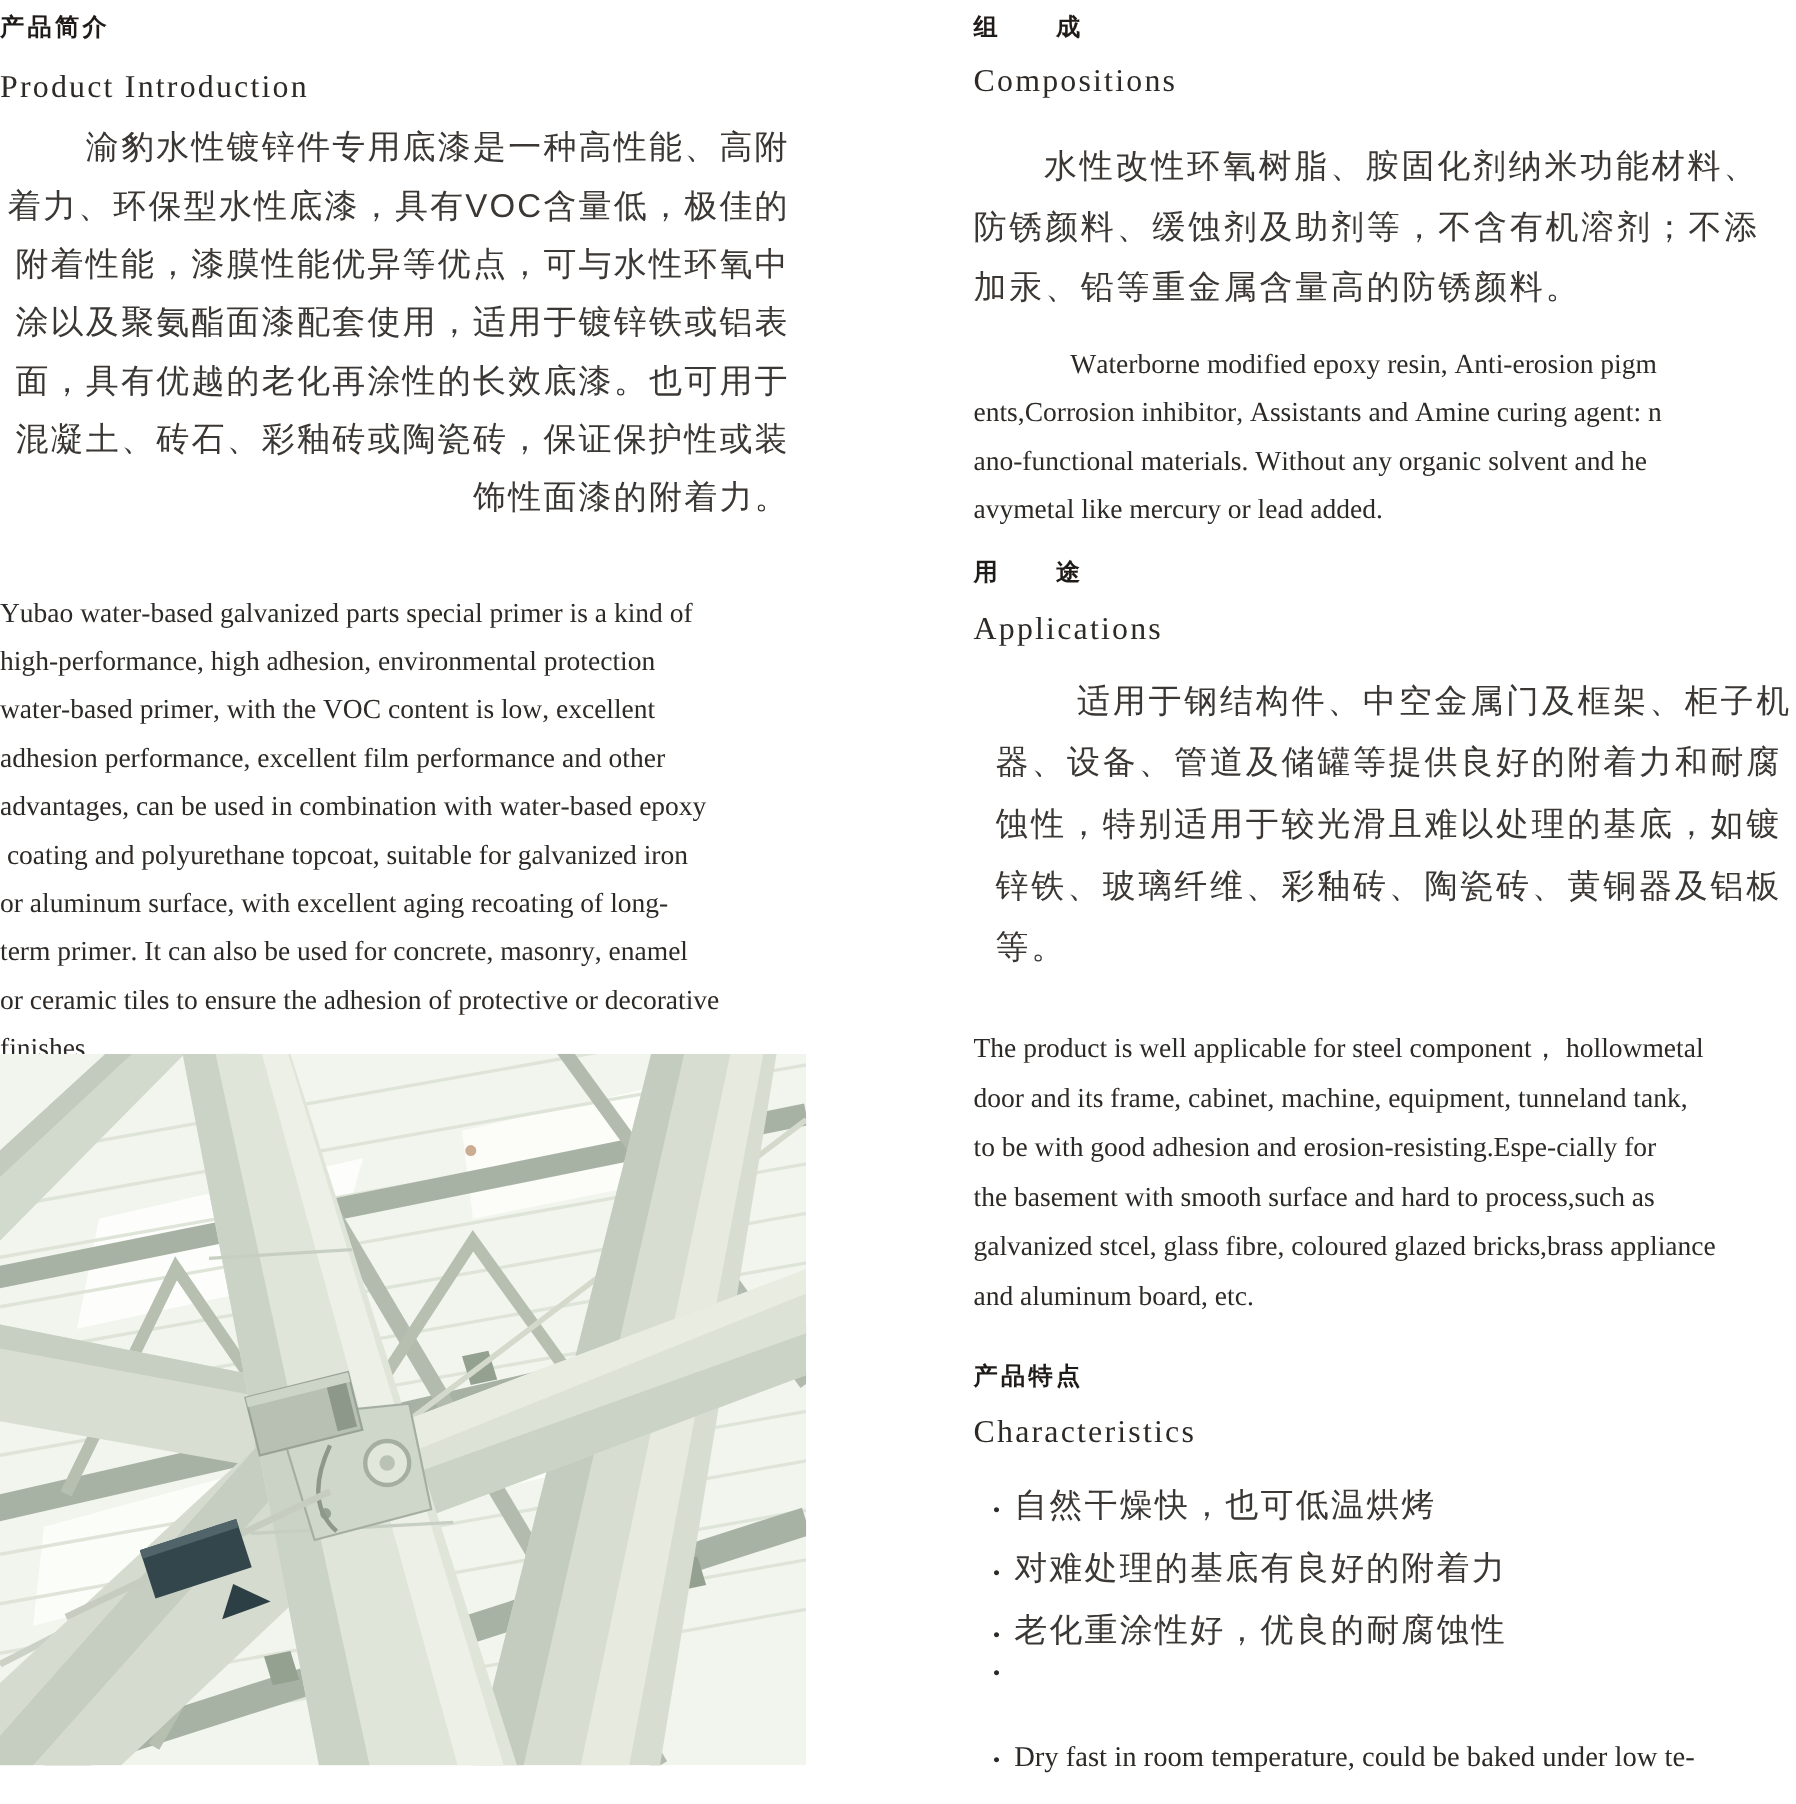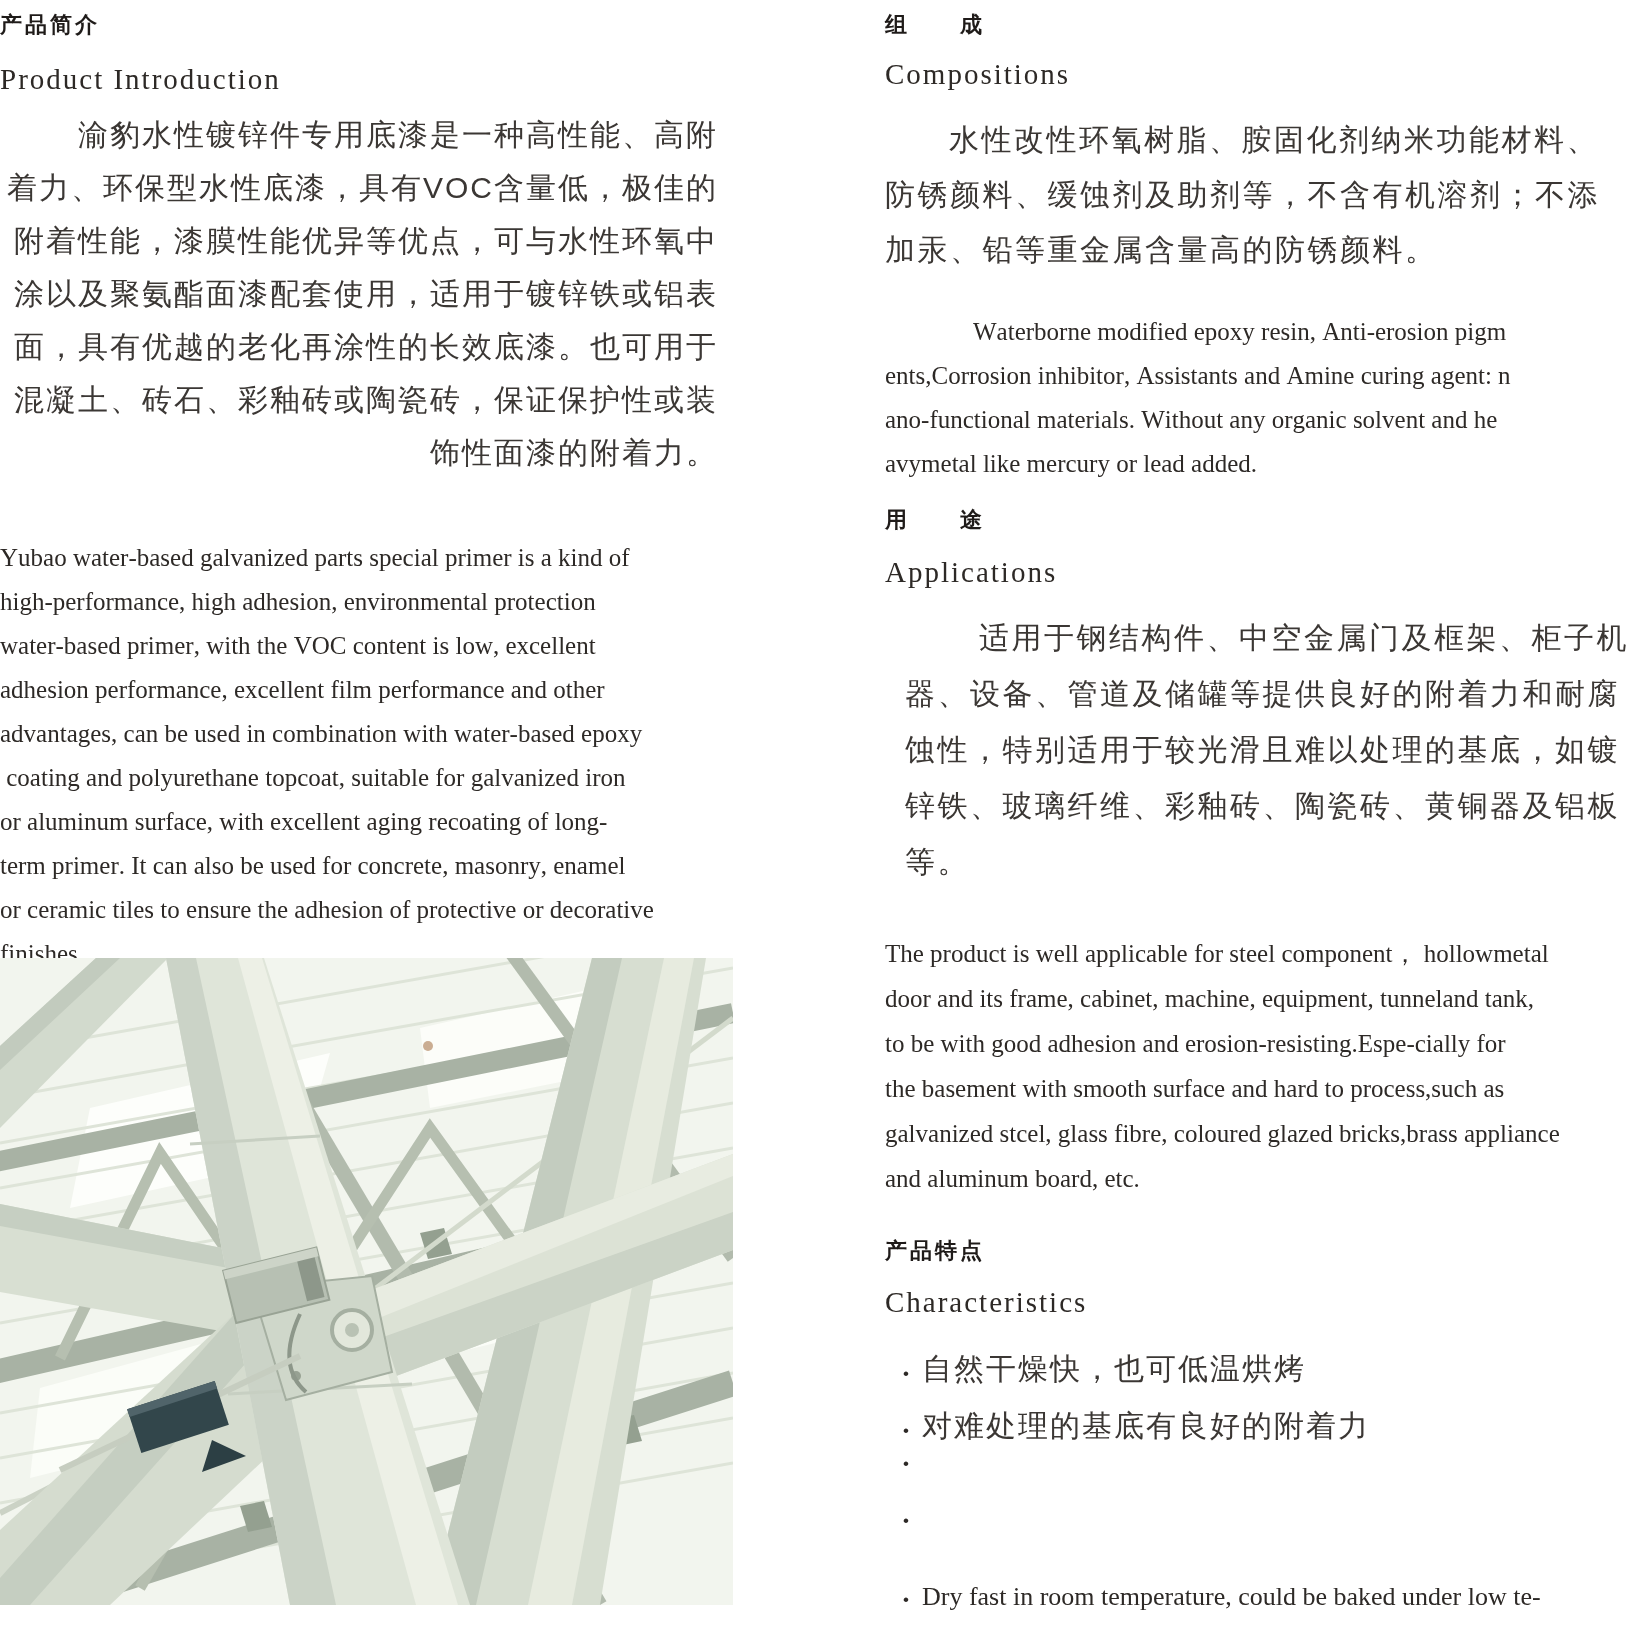--- a/index.html
+++ b/index.html
@@ -46,21 +46,21 @@
   #intro-h1 { left: 0px; top: 10px; }
   #intro-h2 { left: 0px; top: 63px; }
   #intro-zh { left: 0px; top: 108px; line-height: 53px; letter-spacing: 2px; text-indent: 78px; text-align: right; }
   #intro-en { left: 0px; top: 498px; line-height: 44px; }
   #intro-photo { left: 0px; top: 958px; width: 733px; height: 647px; overflow: hidden; }
 
   
   .rc { left: 885px; }
   #comp-h1 { top: 10px; }
   #comp-h2 { top: 58px; }
-  #comp-zh { top: 112px; line-height: 55px; letter-spacing: 2.5px; text-indent: 64px; }
+  #comp-zh { top: 124px; line-height: 55px; letter-spacing: 2.5px; text-indent: 64px; }
   #comp-en { top: 272px; line-height: 44px; text-indent: 88px; }
   #app-h1 { top: 505px; }
   #app-h2 { top: 556px; }
   #app-zh { top: 610px; line-height: 56px; letter-spacing: 2.5px; text-indent: 74px; margin-left: 20px; }
   #app-en { top: 893px; line-height: 45px; }
   #char-h1 { top: 1236px; }
   #char-h2 { top: 1286px; }
   #char-list { top: 1340px; left: 903px; }
 
   .char-row {
@@ -242,20 +242,21 @@
   <div class="char-row">
     <span class="dot">•</span>
     <span class="txt-zh">自然干燥快，也可低温烘烤</span>
   </div>
   <div class="char-row">
     <span class="dot">•</span>
     <span class="txt-zh">对难处理的基底有良好的附着力</span>
   </div>
   <div class="char-row">
     <span class="dot">•</span>
+    <span class="txt-zh">老化重涂性好，优良的耐腐蚀性</span>
   </div>
   <div class="char-row">
     <span class="dot">•</span>
   </div>
   <div class="char-row">
     <span class="dot">•</span>
     <span class="txt-en">Dry fast in room temperature, could be baked under low te-</span>
   </div>
 </div>
 

